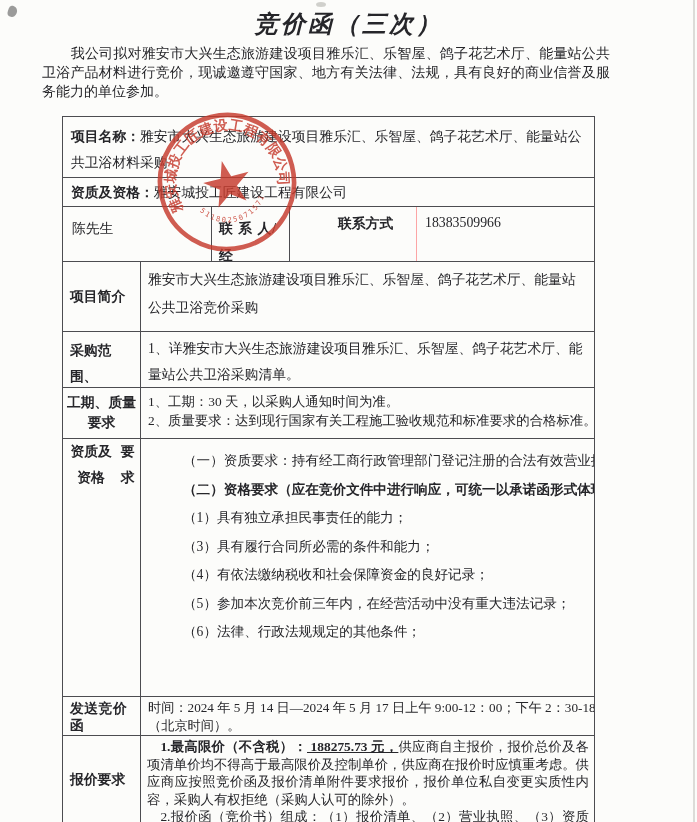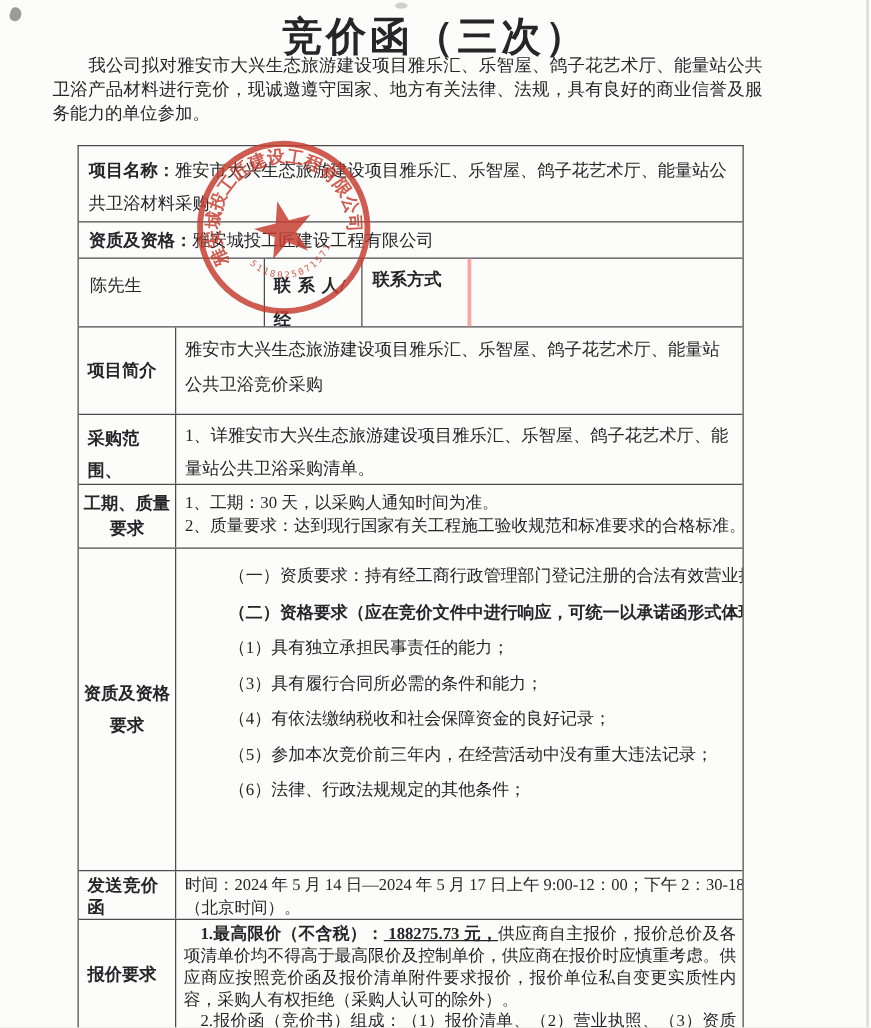--- a/index.html
+++ b/index.html
@@ -9,21 +9,21 @@
     font-family:"Liberation Serif","DejaVu Serif",serif;color:#26262a;
   }
   .page::after{content:"";position:absolute;top:0;right:2px;width:2px;height:100%;
     background:#dcdcd8;}
   .speck1{position:absolute;left:8px;top:6px;width:9px;height:11px;background:#4a4a4a;
     opacity:.55;border-radius:40% 60% 55% 45%;transform:rotate(18deg);}
   .speck2{position:absolute;left:316px;top:2px;width:10px;height:5px;background:#bdbdb8;
     opacity:.7;border-radius:50%;}
   .title{
     position:absolute;top:8px;left:0;width:100%;text-align:center;
-    font-size:32px;font-weight:bold;letter-spacing:3px;
+    font-size:24px;font-weight:bold;letter-spacing:3px;font-style:italic;
   }
   .intro{
     position:absolute;left:42px;top:44px;width:568px;
     font-size:14px;line-height:19px;text-indent:2.05em;text-align:justify;
   }
   .btable{
     position:absolute;left:62px;top:116px;width:531px;
     border:1px solid #4c4c50;border-bottom:none;
     font-size:13.8px;
   }
@@ -36,34 +36,34 @@
   .r2 .full{padding-top:5px;line-height:20px;}
   .label{
     width:78px;flex:0 0 78px;border-right:1px solid #4c4c50;
     font-weight:bold;padding:6px 4px 0 7px;line-height:26px;
   }
   .content{flex:1 1 auto;padding:6px 6px 0 7px;line-height:28px;}
   .b{font-weight:bold;}
   .nw{white-space:nowrap;}
   
   .r3 .c-name{width:149px;flex:0 0 149px;border-right:1px solid #4c4c50;padding:8px 4px 0 9px;line-height:27px;}
-  .r3 .c-philabel{width:87px;flex:0 0 87px;border-right:3px solid #fca5a5;padding:8px 4px 0 8px;font-weight:bold;}
+  .r3 .c-philabel{width:87px;flex:0 0 87px;border-right:1px solid #fca5a5;padding:8px 4px 0 8px;font-weight:bold;margin-left:40px;}
   .r3 .c-phone{flex:1 1 auto;padding:8px 4px 0 8px;font-family:"Liberation Serif","DejaVu Serif",serif;}
   .r3 .label{line-height:27px;padding-top:8px;letter-spacing:1px;}
   
   .r4 .label{display:flex;align-items:center;padding-top:0;}
   .r4 .content{padding-top:4px;line-height:28px;}
   
   .r5 .label{line-height:26px;}
   .r5 .content{padding-top:4px;line-height:26px;}
   
   .r6 .label{text-align:center;padding:5px 2px 0 2px;line-height:20px;}
   .r6 .content{padding-top:4px;line-height:19px;font-size:13.4px;}
   
-  .r7 .label{display:flex;flex-direction:column;justify-content:center;text-align:center;padding:0 2px;line-height:26px;}
+  .r7 .label{display:flex;flex-direction:row;justify-content:center;text-align:center;padding:0 2px;line-height:26px;}
   .r7 .content{padding:8px 4px 0 42px;line-height:28.5px;font-size:13.6px;}
   .r7 .content div{white-space:nowrap;}
   
   .r8 .label{padding-top:3px;line-height:17px;letter-spacing:0.5px;}
   .r8 .content{padding-top:2px;line-height:18px;font-size:13.2px;}
   
   .r9 .label{display:flex;align-items:center;padding-top:0;height:88px;}
   .r9 .content{padding:2px 5px 0 6px;line-height:17.6px;font-size:13.4px;text-align:justify;}
   .qp{text-indent:1em;}
   .uline{text-decoration:underline;font-weight:bold;}
@@ -96,20 +96,21 @@
       </div>
     </div>
 
     <div class="row r3">
       <div class="cell c-name">陈先生</div>
       <div class="cell label">
         <div>联 系 人/经</div>
 
       </div>
       <div class="cell c-philabel">联系方式</div>
+      <div class="cell c-phone">18383509966</div>
     </div>
 
     <div class="row r4">
       <div class="cell label">
         <div>项目简介</div>
       </div>
       <div class="cell content">雅安市大兴生态旅游建设项目雅乐汇、乐智屋、鸽子花艺术厅、能量站公共卫浴竞价采购</div>
     </div>
 
     <div class="row r5">

